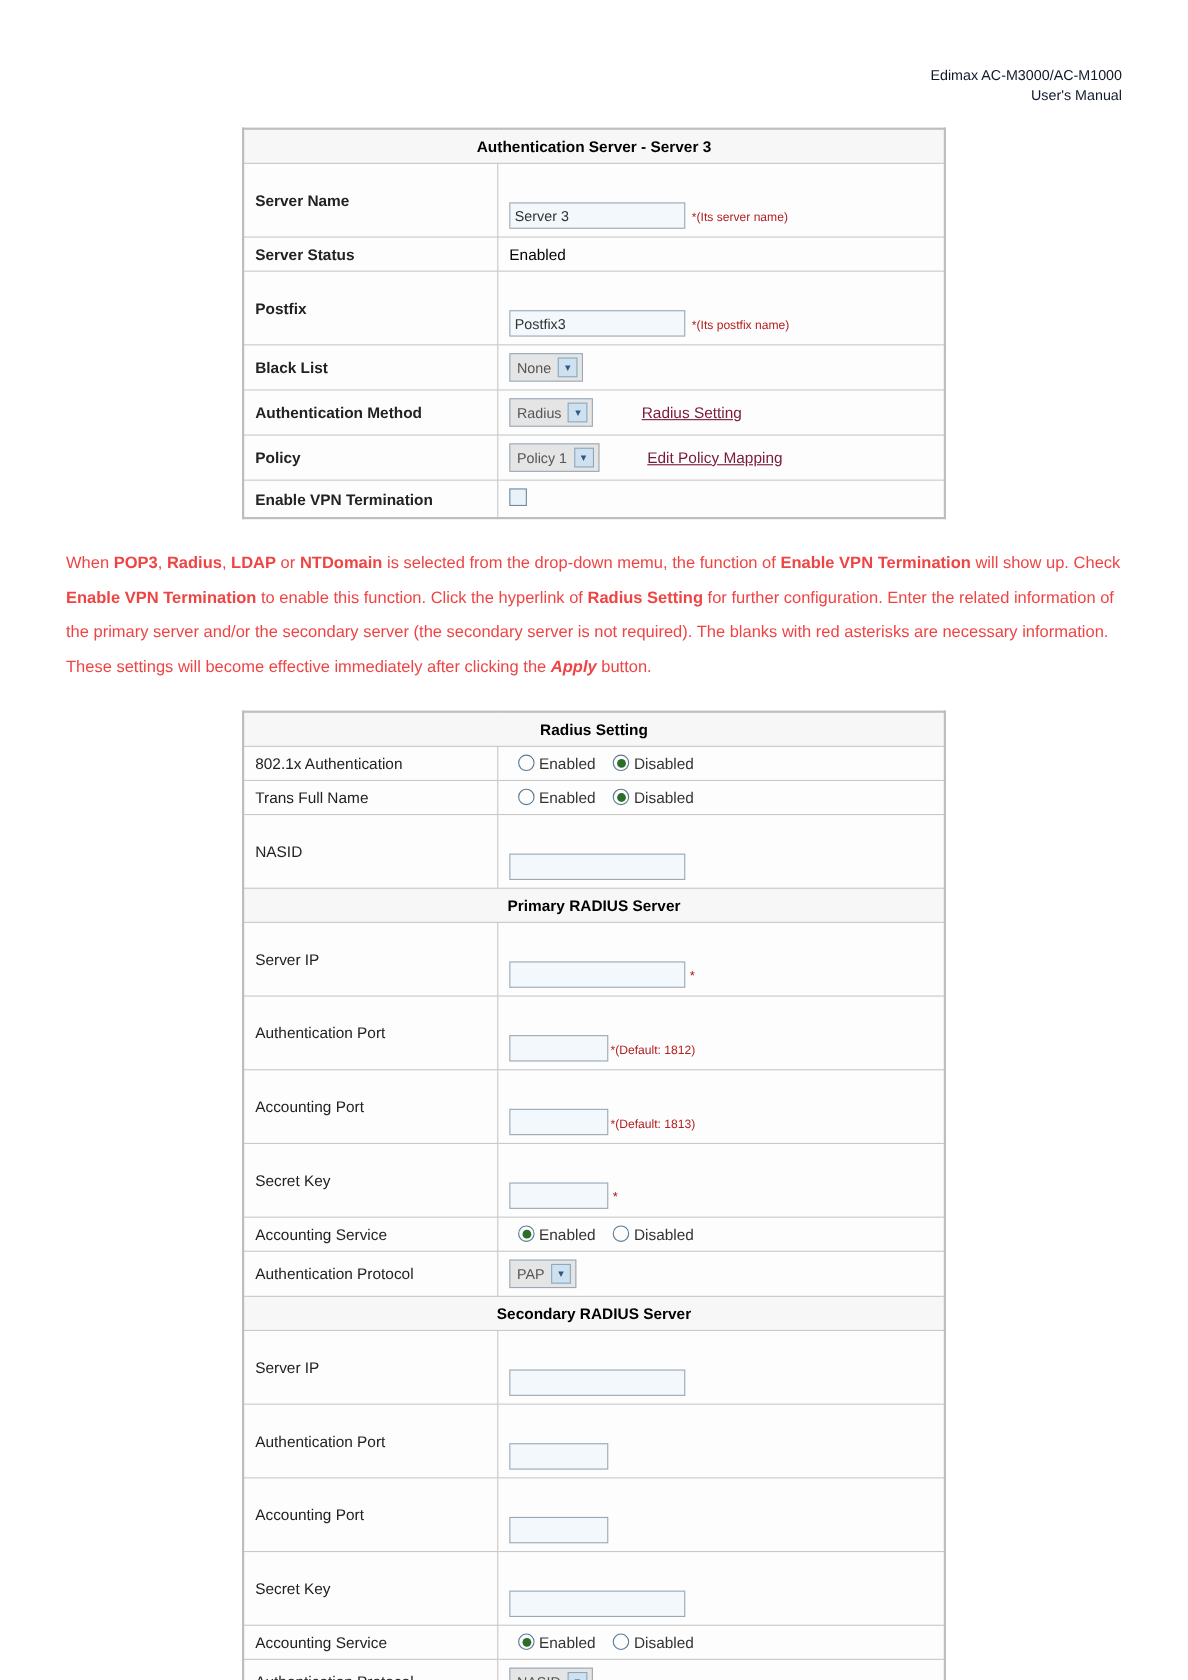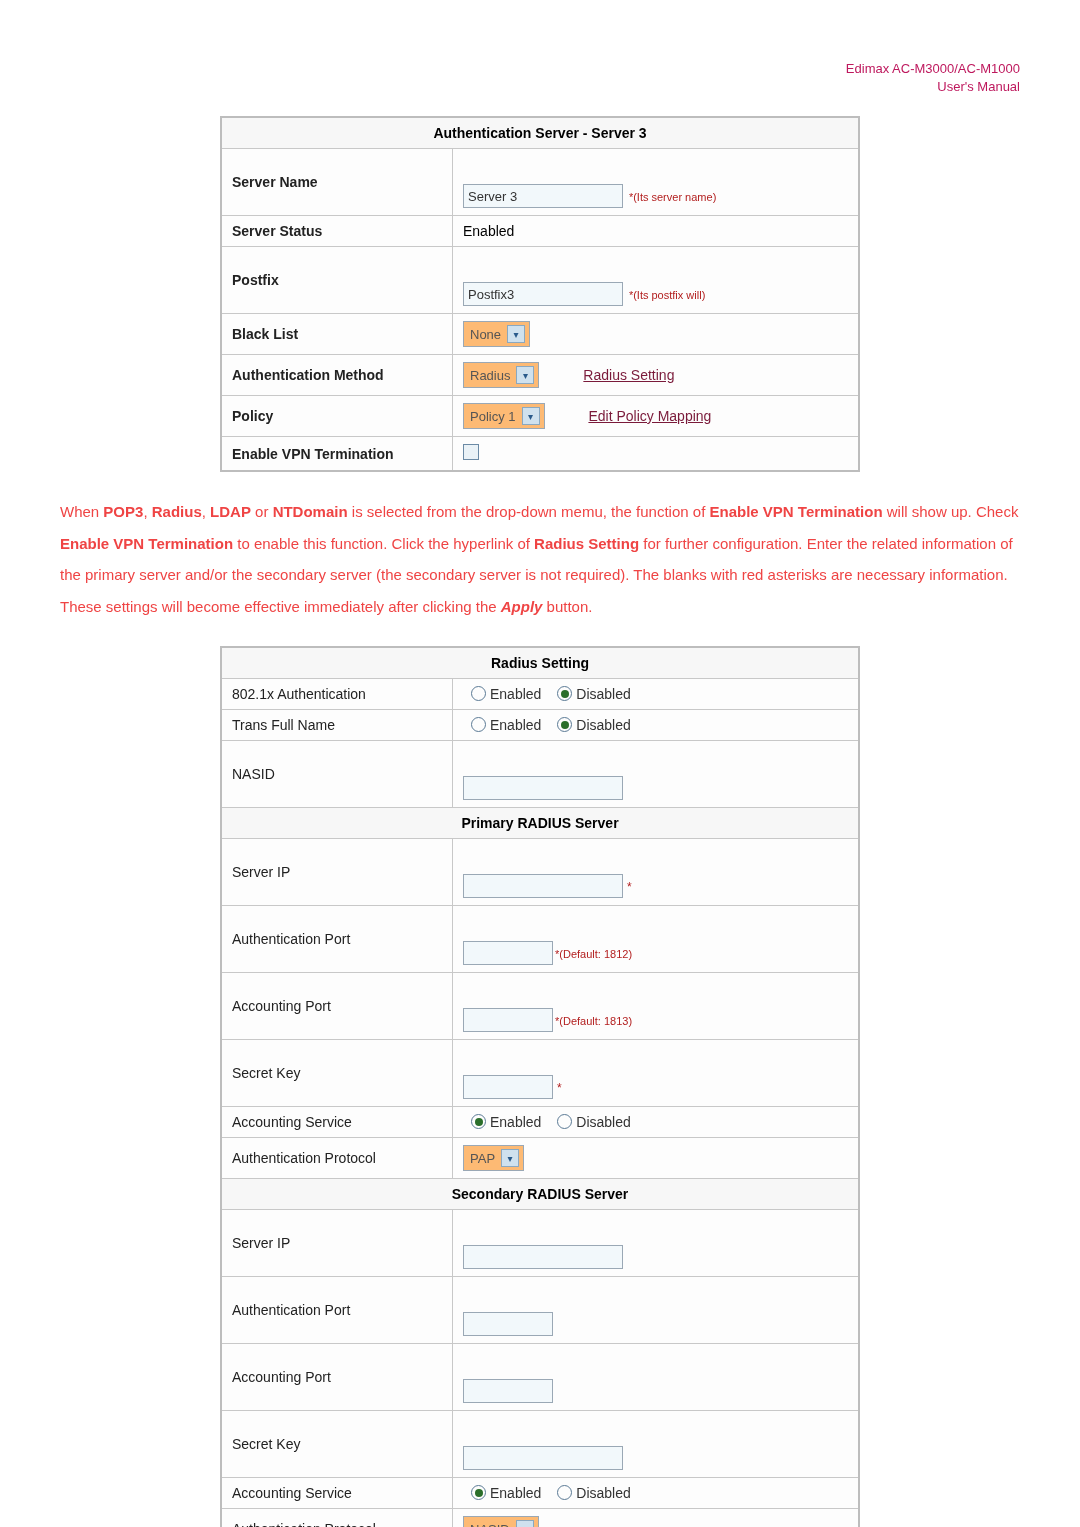--- a/index.html
+++ b/index.html
@@ -10,21 +10,21 @@
     font-size: 15px;
     color: #000;
     width: 1080px;
   }
   .page {
     padding: 60px 60px 40px 60px;
   }
   .header-text {
     text-align: right;
     font-size: 13px;
-    color: #be185d;
+    color: #0f172a;
     line-height: 1.4;
     margin-bottom: 20px;
   }
   .config-table {
     border: 2px solid #bdbdbd;
     border-collapse: collapse;
     width: 640px;
     margin: 0 auto 20px auto;
     background: #fefefe;
     padding-left: 35px;
@@ -69,21 +69,21 @@
   }
   .hint {
     color: #b32020;
     font-size: 11px;
     padding-left: 2px;
   }
   .drop {
     display: inline-flex;
     align-items: center;
     border: 1px solid #9aa8b5;
-    background: #fdba74;
+    background: #e5e5e5;
     font-size: 13px;
     padding: 2px 4px 2px 6px;
     color: #555;
     height: 20px;
     cursor: pointer;
   }
   .drop .chev {
     display: inline-flex;
     align-items: center;
     justify-content: center;
@@ -175,21 +175,21 @@
       </td>
     </tr>
     <tr>
       <td class="label-cell bold">Server Status</td>
       <td class="val-cell">Enabled</td>
     </tr>
     <tr>
       <td class="label-cell bold">Postfix</td>
       <td class="val-cell">
         <input type="text" class="txt" value="Postfix3" style="">
-        <span class="hint">*(Its postfix will)</span>
+        <span class="hint">*(Its postfix name)</span>
       </td>
     </tr>
     <tr>
       <td class="label-cell bold">Black List</td>
       <td class="val-cell">
         <span class="drop">
           <span>None</span>
           <span class="chev">▾</span>
         </span>
       </td>

